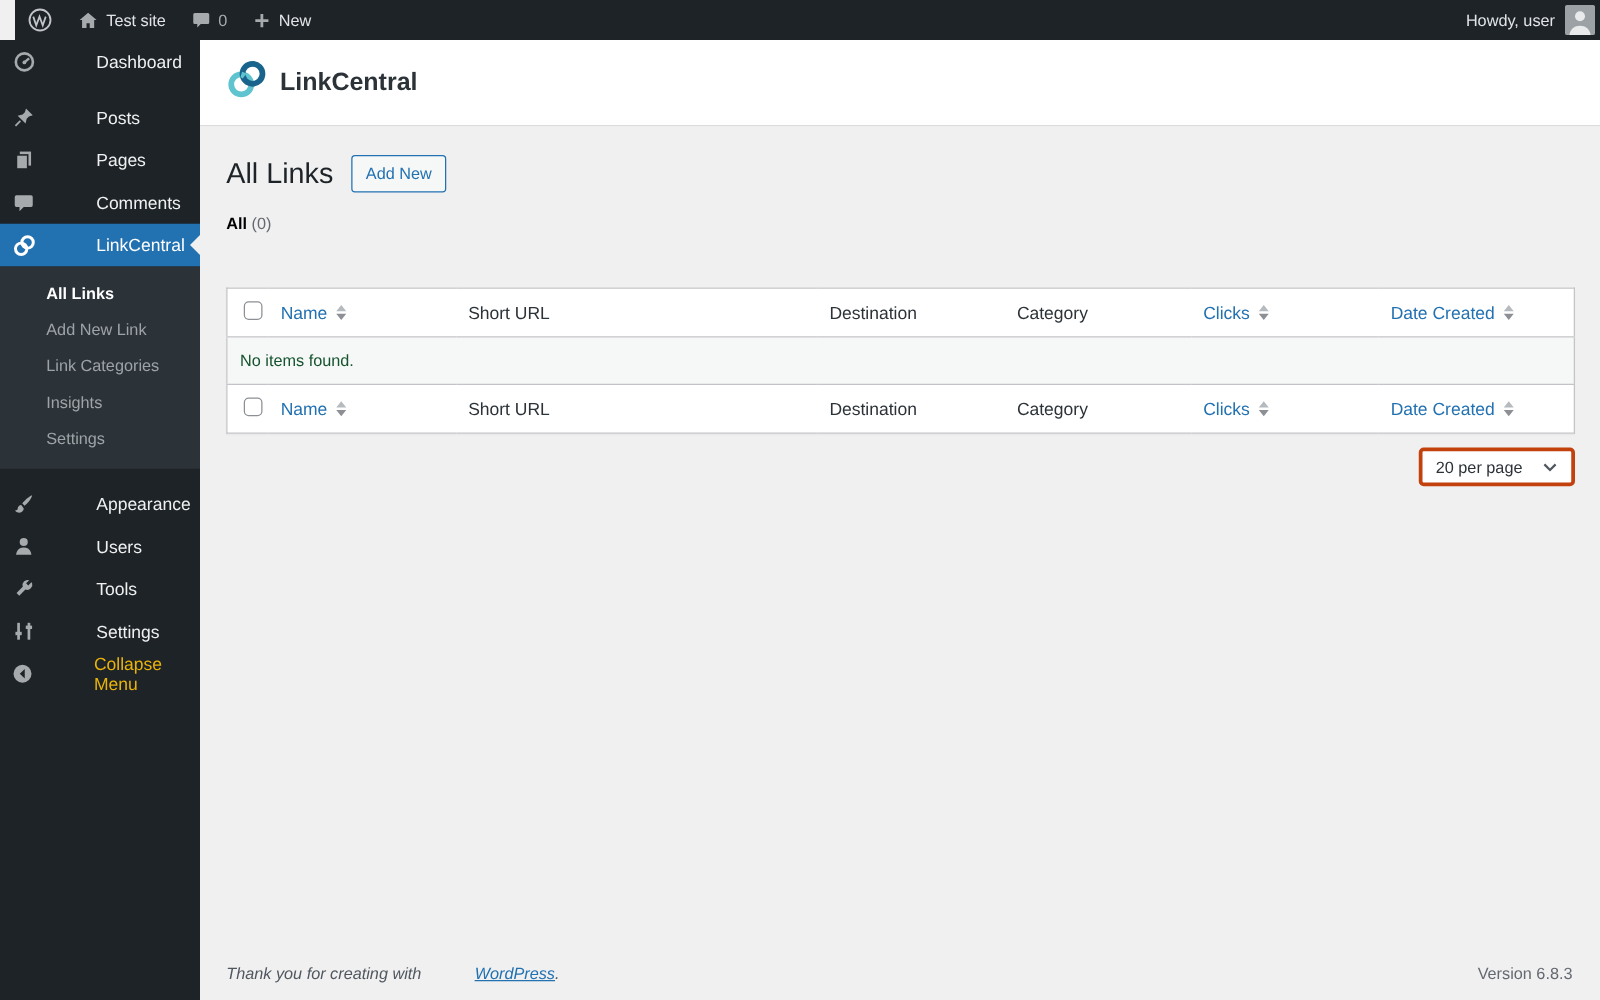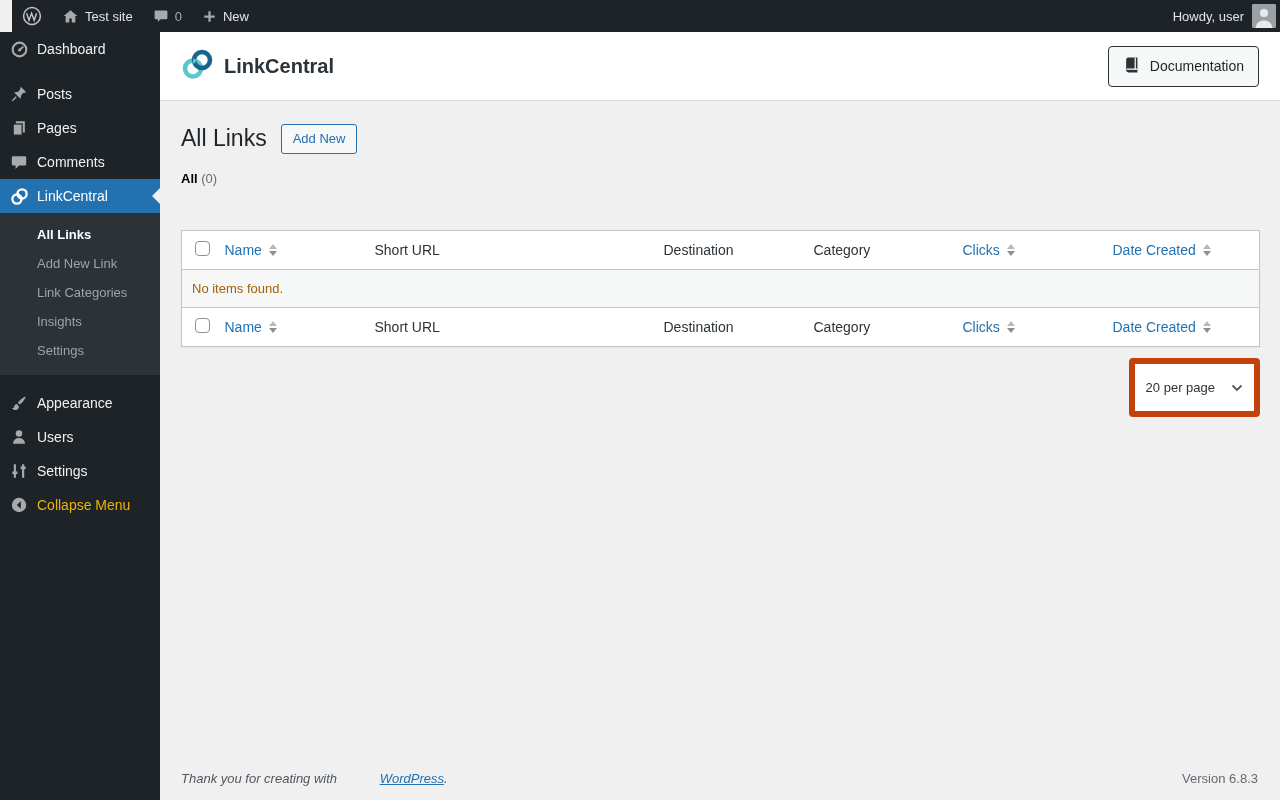--- a/index.html
+++ b/index.html
@@ -13,21 +13,21 @@
   .ab-item { display:flex; align-items:center; gap:6px; height:100%; padding:0 10px; color:#e2e4e7; cursor:pointer; }
   .ab-item svg { display:block; }
   .ab-count { color:#a7aaad; }
   .ab-right { display:flex; align-items:center; height:100%; padding-right:8px; }
   .ab-howdy { display:flex; align-items:center; gap:8px; color:#e2e4e7; padding:0 8px; cursor:pointer; }
   .avatar { width:24px; height:24px; background:#9ca1a6; overflow:hidden; border-radius:2px; }
 
   
   .sidebar { position:fixed; top:32px; left:0; width:160px; height:768px; background:#1d2327; }
   .menu-item { position:relative; display:flex; align-items:center; height:34px; padding-left:9px;
-    color:#f0f0f1; font-size:14px; cursor:pointer; }
+    color:#f0f0f1; font-size:14px; cursor:pointer;gap:40px; }
   .menu-item .micon { width:20px; height:20px; margin-right:8px; display:flex; align-items:center; justify-content:center; }
   .menu-item.active { background:#2271b1; color:#fff; font-weight:400; }
   .menu-item.dim { color:#eab308; }
   .menu-sep { height:11px; }
   .current-arrow { position:absolute; right:0; top:50%; transform:translateY(-50%);
     width:0; height:0; border-top:8px solid transparent; border-bottom:8px solid transparent; border-right:8px solid #f0f0f1; }
   .submenu { background:#2c3338; padding:7px 0 10px 0; }
   .submenu-item { display:block; padding:7px 0 7px 37px; font-size:13px; color:#9ea3a8; cursor:pointer; }
   .submenu-item.active { color:#fff; font-weight:bold; }
 
@@ -58,25 +58,25 @@
   table.list thead tr { border-bottom:1px solid #c3c4c7; }
   table.list tfoot tr { border-top:1px solid #c3c4c7; }
   .cb-cell { width:33px; padding:10px 0 10px 13px !important; }
   .col-name{width:150px;} .col-shorturl{width:289px;} .col-dest{width:150px;}
   .col-cat{width:149px;} .col-clicks{width:150px;}
   .checkbox { display:inline-block; width:15px; height:15px; background:#fff; border:1px solid #8c8f94; border-radius:4px; cursor:pointer; }
   .sort-link { color:#2271b1; text-decoration:none; display:inline-flex; align-items:center; gap:7px; cursor:pointer; }
   .sort-arrows { display:inline-flex; flex-direction:column; gap:2px; }
   .tri-up { width:0; height:0; border-left:4px solid transparent; border-right:4px solid transparent; border-bottom:5px solid #b5babe; }
   .tri-down { width:0; height:0; border-left:4px solid transparent; border-right:4px solid transparent; border-top:5px solid #8c8f94; }
-  .no-items-row td { background:#f6f7f7; padding:11px 10px; font-size:13px; color:#a16207; }
+  .no-items-row td { background:#f6f7f7; padding:11px 10px; font-size:13px; color:#14532d; }
 
   .pagination-row { display:flex; justify-content:flex-end; margin-top:11px; }
   .per-page-select { display:inline-flex; align-items:center; gap:16px; background:#fff;
-    border:6px solid #c2410c; border-radius:4px; padding:16px 11px; font-size:13px; color:#2c3338; cursor:pointer; }
+    border:3px solid #c2410c; border-radius:4px; padding:5px 11px; font-size:13px; color:#2c3338; cursor:pointer; }
 
   
   .page-footer { flex:0 0 auto; display:flex; justify-content:space-between; align-items:flex-end;
     padding:0 22px 14px 21px; font-size:13px; }
   .thanks { font-style:italic; color:#50575e; }
   .thanks a { color:#2271b1; text-decoration:underline; cursor:pointer;margin-left:39px; }
   .version { color:#646970; }
 </style>
 </head>
 <body>
@@ -200,20 +200,28 @@
       <svg width="18" height="18" viewBox="0 0 20 20">
         <circle cx="10" cy="6.2" r="3.6" fill="#a7aaad"></circle>
         <path d="M3.2 17.5c.5-4.2 3.1-6.3 6.8-6.3s6.3 2.1 6.8 6.3z" fill="#a7aaad"></path>
       </svg>
     </span>
     <span>Users</span>
   </div>
   <div class="menu-item">
     <span class="micon">
       <svg width="18" height="18" viewBox="0 0 20 20">
+        <path d="M16.8 4.3L14 7.1l-1.9-1.9 2.8-2.8a4.6 4.6 0 0 0-5.8 5.9l-5.5 5.5 2.4 2.4 5.5-5.5a4.6 4.6 0 0 0 5.9-5.8z" fill="#a7aaad"></path>
+      </svg>
+    </span>
+    <span>Tools</span>
+  </div>
+  <div class="menu-item">
+    <span class="micon">
+      <svg width="18" height="18" viewBox="0 0 20 20">
         <rect x="4.2" y="2.5" width="2.4" height="15" fill="#a7aaad"></rect>
         <rect x="2.6" y="10.5" width="5.6" height="3" fill="#a7aaad"></rect>
         <rect x="13.4" y="2.5" width="2.4" height="15" fill="#a7aaad"></rect>
         <rect x="11.8" y="5" width="5.6" height="3" fill="#a7aaad"></rect>
       </svg>
     </span>
     <span>Settings</span>
   </div>
   <div class="menu-item dim">
     <span class="micon">
@@ -232,30 +240,20 @@
     <div class="ph-brand">
       <span>
         <svg width="33" height="33" viewBox="0 0 33 33">
           <circle cx="12" cy="20.5" r="8" fill="none" stroke="#5fc4cf" stroke-width="4.6"></circle>
           <circle cx="21" cy="12" r="8" fill="none" stroke="#19648c" stroke-width="4.6"></circle>
           <path d="M14.6 13.9 A8 8 0 0 0 12 12.6" fill="none" stroke="#5fc4cf" stroke-width="4.6"></path>
         </svg>
       </span>
       <span class="ph-title">LinkCentral</span>
     </div>
-    <button class="doc-btn">
-      <span>
-        <svg width="18" height="18" viewBox="0 0 20 20">
-          <path d="M6.2 1.8H16v16.4H6.2a2.7 2.7 0 0 1-2.7-2.7V4.5a2.7 2.7 0 0 1 2.7-2.7z" fill="#2c3338"></path>
-          <path d="M4 14.6h12" stroke="#f6f7f7" stroke-width="1.5"></path>
-          <path d="M13.6 1.8v12.8" stroke="#f6f7f7" stroke-width="1.4"></path>
-        </svg>
-      </span>
-      <span>Documentation</span>
-    </button>
   </div>
 
   <div class="page-body">
     <div class="title-row">
       <h1 class="page-title">All Links</h1>
       <button class="add-new-btn">Add New</button>
     </div>
 
     <div class="filter-row">
       <span class="filter-all"><b>All</b> <span class="filter-count">(0)</span></span>

